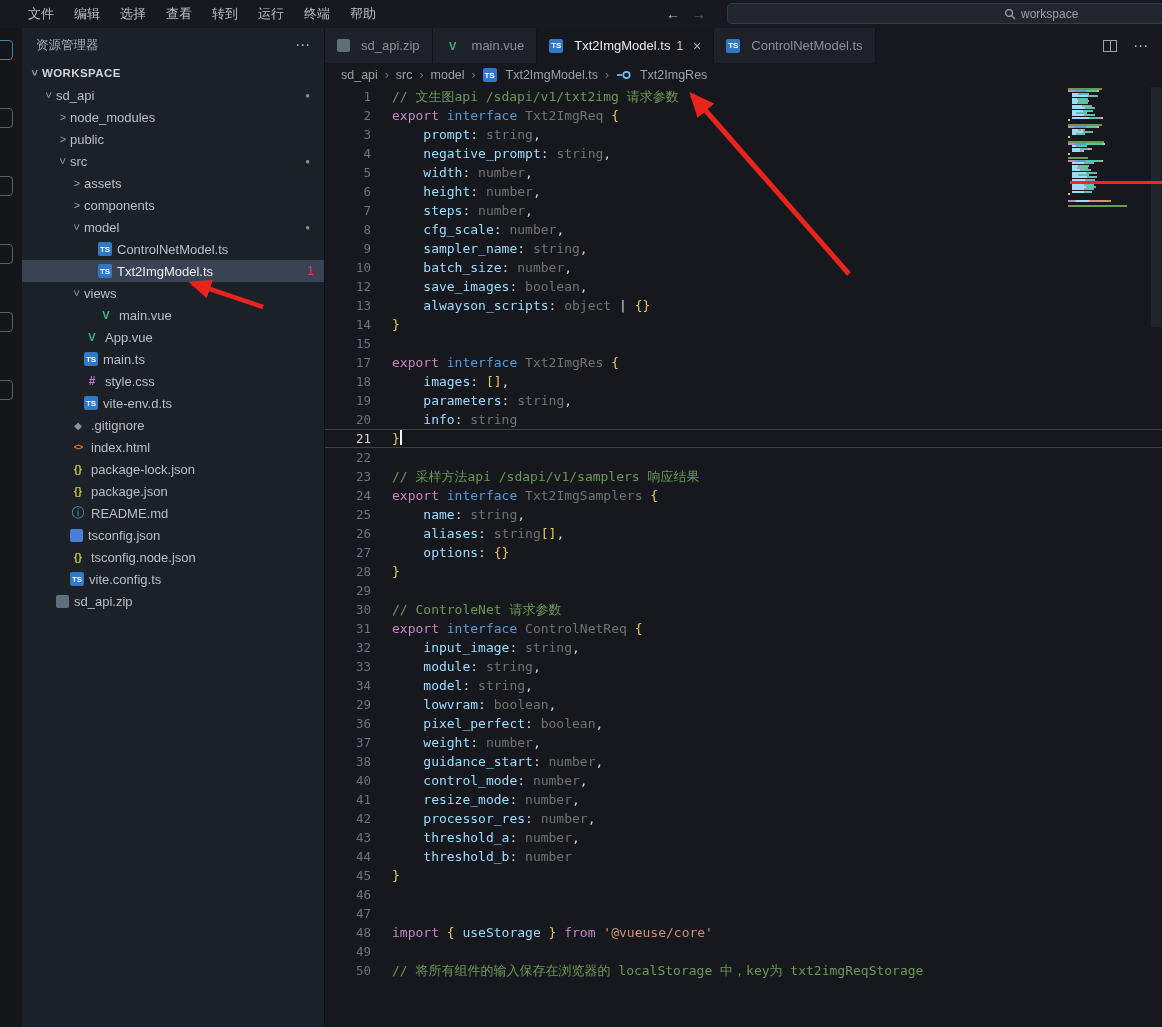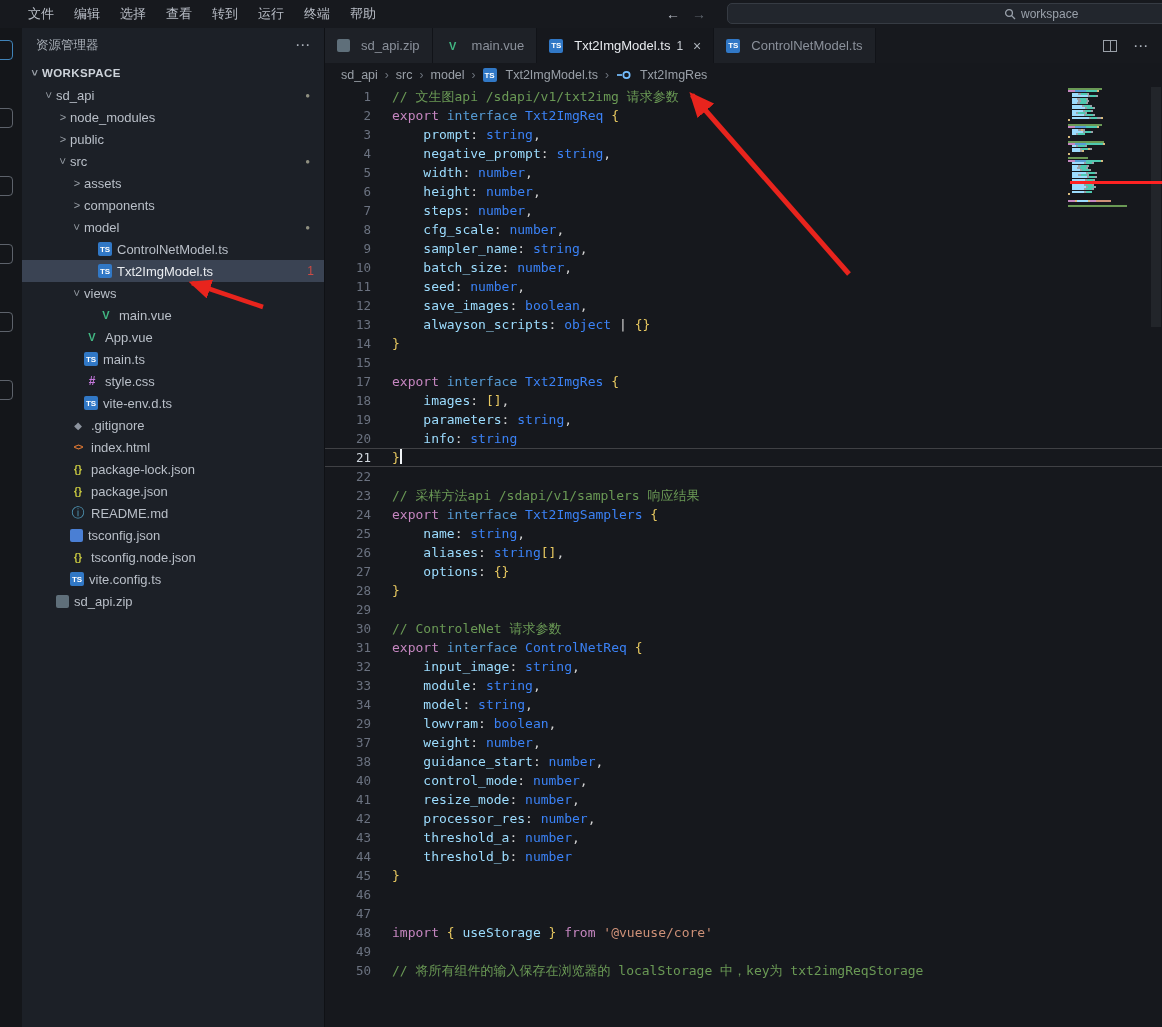--- a/index.html
+++ b/index.html
@@ -85,21 +85,21 @@
     font-family:"DejaVu Sans Mono","Liberation Mono",monospace; font-size:13px; }
   .ln { flex:0 0 46px; text-align:right; color:#6b7280; font-size:12.5px; }
   .line-text { padding-left:21px; }
   .active-line { box-shadow: inset 0 1px 0 rgba(255,255,255,.18), inset 0 -1px 0 rgba(255,255,255,.18); }
   .active-line .ln { color:#d2d8df; }
   .cursor { display:inline-block; width:2px; height:15px; background:#f0f3f6; vertical-align:-2px; }
 
   .tok-c { color:#6a9955; }
   .tok-k { color:#c586c0; }
   .tok-i { color:#569cd6; }
-  .tok-t { color:#3b82f6; }
+  .tok-t { color:#737373; }
   .tok-p { color:#9cdcfe; }
   .tok-d { color:#d4d4d4; }
   .tok-b { color:#e7c860; }
   .tok-s { color:#ce9178; }
 
   
   .minimap { position:absolute; top:1px; right:12px; width:82px; cursor:pointer; }
   .mm-row { height:2.4px; display:flex; }
   .mm-seg { height:2px; flex:none; }
   .scrollbar { position:absolute; top:0; right:0; width:12px; height:100%; }
@@ -319,21 +319,20 @@
             <div class="code-line"><span class="ln">1</span><span class="line-text"><span class="tok-c">// 文生图api /sdapi/v1/txt2img 请求参数</span></span></div>
             <div class="code-line"><span class="ln">2</span><span class="line-text"><span class="tok-k">export </span><span class="tok-i">interface </span><span class="tok-t">Txt2ImgReq </span><span class="tok-b">{</span></span></div>
             <div class="code-line"><span class="ln">3</span><span class="line-text"><span class="tok-d">    </span><span class="tok-p">prompt</span><span class="tok-d">: </span><span class="tok-t">string</span><span class="tok-d">,</span></span></div>
             <div class="code-line"><span class="ln">4</span><span class="line-text"><span class="tok-d">    </span><span class="tok-p">negative_prompt</span><span class="tok-d">: </span><span class="tok-t">string</span><span class="tok-d">,</span></span></div>
             <div class="code-line"><span class="ln">5</span><span class="line-text"><span class="tok-d">    </span><span class="tok-p">width</span><span class="tok-d">: </span><span class="tok-t">number</span><span class="tok-d">,</span></span></div>
             <div class="code-line"><span class="ln">6</span><span class="line-text"><span class="tok-d">    </span><span class="tok-p">height</span><span class="tok-d">: </span><span class="tok-t">number</span><span class="tok-d">,</span></span></div>
             <div class="code-line"><span class="ln">7</span><span class="line-text"><span class="tok-d">    </span><span class="tok-p">steps</span><span class="tok-d">: </span><span class="tok-t">number</span><span class="tok-d">,</span></span></div>
             <div class="code-line"><span class="ln">8</span><span class="line-text"><span class="tok-d">    </span><span class="tok-p">cfg_scale</span><span class="tok-d">: </span><span class="tok-t">number</span><span class="tok-d">,</span></span></div>
             <div class="code-line"><span class="ln">9</span><span class="line-text"><span class="tok-d">    </span><span class="tok-p">sampler_name</span><span class="tok-d">: </span><span class="tok-t">string</span><span class="tok-d">,</span></span></div>
             <div class="code-line"><span class="ln">10</span><span class="line-text"><span class="tok-d">    </span><span class="tok-p">batch_size</span><span class="tok-d">: </span><span class="tok-t">number</span><span class="tok-d">,</span></span></div>
-            <div class="code-line"><span class="ln">11</span><span class="line-text"><span class="tok-d">    </span><span class="tok-p">seed</span><span class="tok-d">: </span><span class="tok-t">number</span><span class="tok-d">,</span></span></div>
             <div class="code-line"><span class="ln">12</span><span class="line-text"><span class="tok-d">    </span><span class="tok-p">save_images</span><span class="tok-d">: </span><span class="tok-t">boolean</span><span class="tok-d">,</span></span></div>
             <div class="code-line"><span class="ln">13</span><span class="line-text"><span class="tok-d">    </span><span class="tok-p">alwayson_scripts</span><span class="tok-d">: </span><span class="tok-t">object</span><span class="tok-d"> | </span><span class="tok-b">{}</span></span></div>
             <div class="code-line"><span class="ln">14</span><span class="line-text"><span class="tok-b">}</span></span></div>
             <div class="code-line"><span class="ln">15</span><span class="line-text"></span></div>
             <div class="code-line"><span class="ln">17</span><span class="line-text"><span class="tok-k">export </span><span class="tok-i">interface </span><span class="tok-t">Txt2ImgRes </span><span class="tok-b">{</span></span></div>
             <div class="code-line"><span class="ln">18</span><span class="line-text"><span class="tok-d">    </span><span class="tok-p">images</span><span class="tok-d">: </span><span class="tok-b">[]</span><span class="tok-d">,</span></span></div>
             <div class="code-line"><span class="ln">19</span><span class="line-text"><span class="tok-d">    </span><span class="tok-p">parameters</span><span class="tok-d">: </span><span class="tok-t">string</span><span class="tok-d">,</span></span></div>
             <div class="code-line"><span class="ln">20</span><span class="line-text"><span class="tok-d">    </span><span class="tok-p">info</span><span class="tok-d">: </span><span class="tok-t">string</span></span></div>
             <div class="code-line active-line"><span class="ln">21</span><span class="line-text"><span class="tok-b">}</span><span class="cursor"></span></span></div>
             <div class="code-line"><span class="ln">22</span><span class="line-text"></span></div>
@@ -343,20 +342,21 @@
             <div class="code-line"><span class="ln">26</span><span class="line-text"><span class="tok-d">    </span><span class="tok-p">aliases</span><span class="tok-d">: </span><span class="tok-t">string</span><span class="tok-b">[]</span><span class="tok-d">,</span></span></div>
             <div class="code-line"><span class="ln">27</span><span class="line-text"><span class="tok-d">    </span><span class="tok-p">options</span><span class="tok-d">: </span><span class="tok-b">{}</span></span></div>
             <div class="code-line"><span class="ln">28</span><span class="line-text"><span class="tok-b">}</span></span></div>
             <div class="code-line"><span class="ln">29</span><span class="line-text"></span></div>
             <div class="code-line"><span class="ln">30</span><span class="line-text"><span class="tok-c">// ControleNet 请求参数</span></span></div>
             <div class="code-line"><span class="ln">31</span><span class="line-text"><span class="tok-k">export </span><span class="tok-i">interface </span><span class="tok-t">ControlNetReq </span><span class="tok-b">{</span></span></div>
             <div class="code-line"><span class="ln">32</span><span class="line-text"><span class="tok-d">    </span><span class="tok-p">input_image</span><span class="tok-d">: </span><span class="tok-t">string</span><span class="tok-d">,</span></span></div>
             <div class="code-line"><span class="ln">33</span><span class="line-text"><span class="tok-d">    </span><span class="tok-p">module</span><span class="tok-d">: </span><span class="tok-t">string</span><span class="tok-d">,</span></span></div>
             <div class="code-line"><span class="ln">34</span><span class="line-text"><span class="tok-d">    </span><span class="tok-p">model</span><span class="tok-d">: </span><span class="tok-t">string</span><span class="tok-d">,</span></span></div>
             <div class="code-line"><span class="ln">29</span><span class="line-text"><span class="tok-d">    </span><span class="tok-p">lowvram</span><span class="tok-d">: </span><span class="tok-t">boolean</span><span class="tok-d">,</span></span></div>
+            <div class="code-line"><span class="ln">36</span><span class="line-text"><span class="tok-d">    </span><span class="tok-p">pixel_perfect</span><span class="tok-d">: </span><span class="tok-t">boolean</span><span class="tok-d">,</span></span></div>
             <div class="code-line"><span class="ln">37</span><span class="line-text"><span class="tok-d">    </span><span class="tok-p">weight</span><span class="tok-d">: </span><span class="tok-t">number</span><span class="tok-d">,</span></span></div>
             <div class="code-line"><span class="ln">38</span><span class="line-text"><span class="tok-d">    </span><span class="tok-p">guidance_start</span><span class="tok-d">: </span><span class="tok-t">number</span><span class="tok-d">,</span></span></div>
             <div class="code-line"><span class="ln">40</span><span class="line-text"><span class="tok-d">    </span><span class="tok-p">control_mode</span><span class="tok-d">: </span><span class="tok-t">number</span><span class="tok-d">,</span></span></div>
             <div class="code-line"><span class="ln">41</span><span class="line-text"><span class="tok-d">    </span><span class="tok-p">resize_mode</span><span class="tok-d">: </span><span class="tok-t">number</span><span class="tok-d">,</span></span></div>
             <div class="code-line"><span class="ln">42</span><span class="line-text"><span class="tok-d">    </span><span class="tok-p">processor_res</span><span class="tok-d">: </span><span class="tok-t">number</span><span class="tok-d">,</span></span></div>
             <div class="code-line"><span class="ln">43</span><span class="line-text"><span class="tok-d">    </span><span class="tok-p">threshold_a</span><span class="tok-d">: </span><span class="tok-t">number</span><span class="tok-d">,</span></span></div>
             <div class="code-line"><span class="ln">44</span><span class="line-text"><span class="tok-d">    </span><span class="tok-p">threshold_b</span><span class="tok-d">: </span><span class="tok-t">number</span></span></div>
             <div class="code-line"><span class="ln">45</span><span class="line-text"><span class="tok-b">}</span></span></div>
             <div class="code-line"><span class="ln">46</span><span class="line-text"></span></div>
             <div class="code-line"><span class="ln">47</span><span class="line-text"></span></div>

